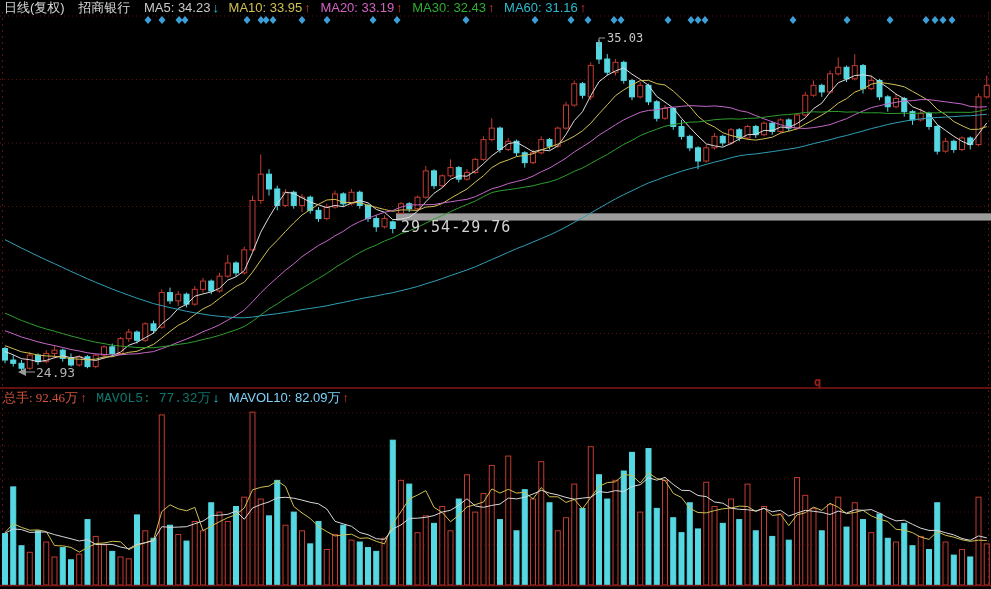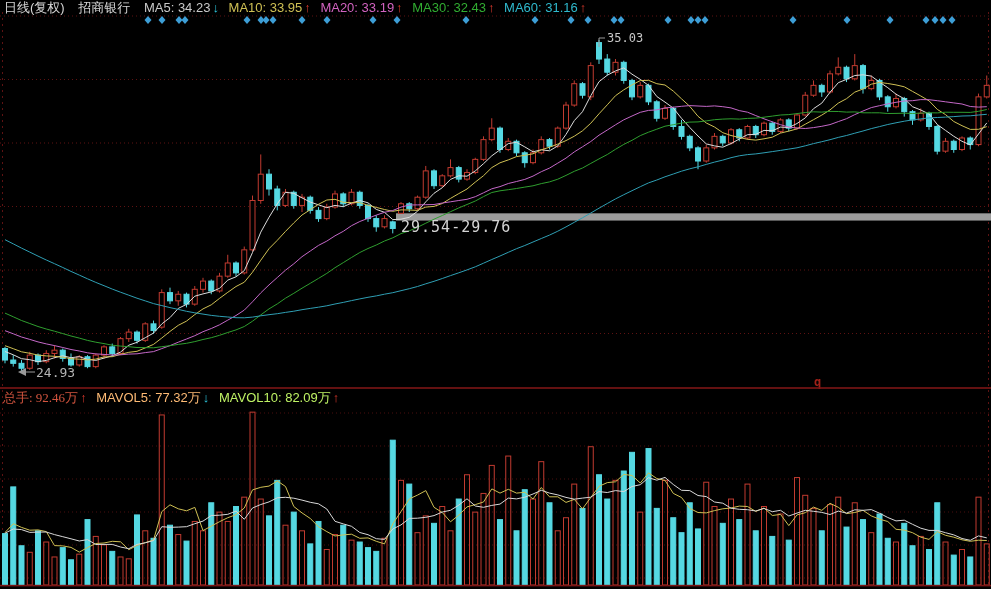--- a/index.html
+++ b/index.html
@@ -445,16 +445,16 @@
     <span class="seg title-gap" style="color: rgb(214, 214, 214);">招商银行</span>
     <span class="seg"><span style="color: rgb(201, 201, 201);">MA5: 34.23</span><span class="arrow" style="color: rgb(46, 201, 224);">↓</span></span>
     <span class="seg"><span style="color: rgb(207, 192, 84);">MA10: 33.95</span><span class="arrow" style="color: rgb(226, 59, 46);">↑</span></span>
     <span class="seg"><span style="color: rgb(210, 99, 192);">MA20: 33.19</span><span class="arrow" style="color: rgb(226, 59, 46);">↑</span></span>
     <span class="seg"><span style="color: rgb(49, 173, 49);">MA30: 32.43</span><span class="arrow" style="color: rgb(226, 59, 46);">↑</span></span>
     <span class="seg"><span style="color: rgb(47, 185, 205);">MA60: 31.16</span><span class="arrow" style="color: rgb(226, 59, 46);">↑</span></span>
   </div>
 
   <div class="hdr vol-hdr">
     <span class="seg"><span style="color: rgb(212, 85, 63); font-family: Liberation Serif, serif;">总手: 92.46万</span><span class="arrow" style="color: rgb(226, 59, 46);">↑</span></span>
-    <span class="seg"><span style="color: #fdba74;">MAVOL5: 77.32万</span><span class="arrow" style="color: rgb(46, 201, 224);">↓</span></span>
-    <span class="seg"><span style="color: #bef264;">MAVOL10: 82.09万</span><span class="arrow" style="color: rgb(226, 59, 46);">↑</span></span>
+    <span class="seg"><span style="color: #0f766e; font-family: Liberation Mono, monospace;">MAVOL5: 77.32万</span><span class="arrow" style="color: rgb(46, 201, 224);">↓</span></span>
+    <span class="seg"><span style="color: #7dd3fc;">MAVOL10: 82.09万</span><span class="arrow" style="color: rgb(226, 59, 46);">↑</span></span>
   </div>
 </div>
 
 </body></html>

